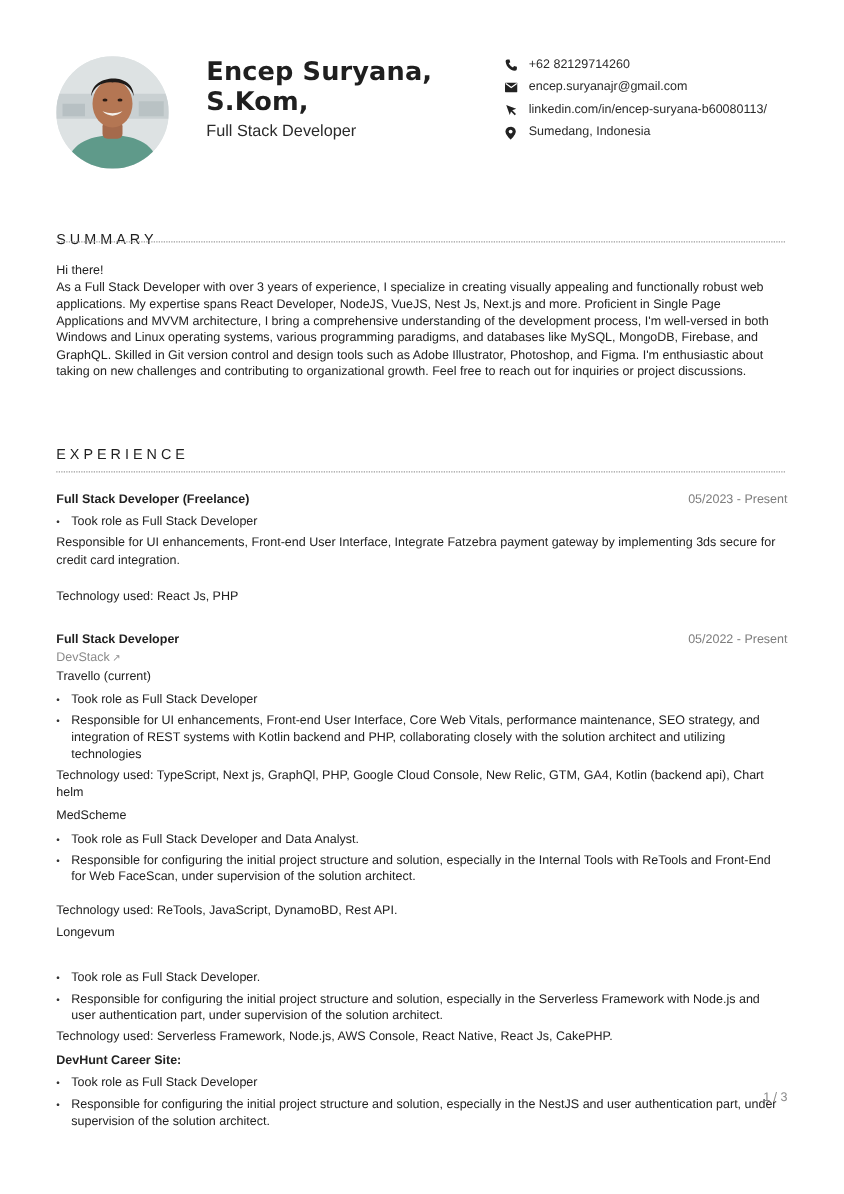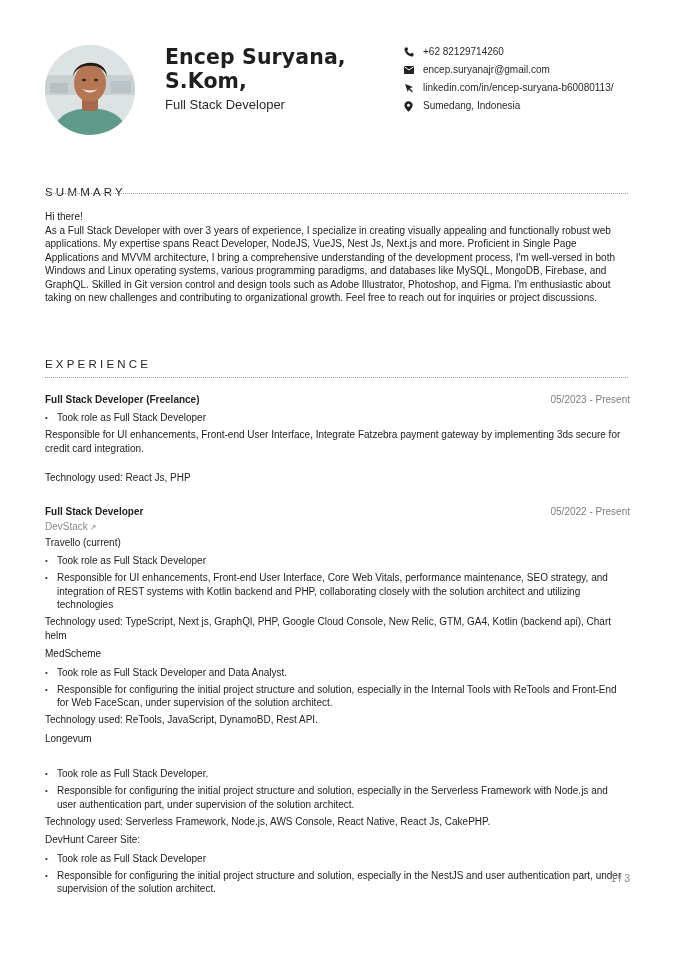--- a/index.html
+++ b/index.html
@@ -254,30 +254,30 @@
       <li>Took role as Full Stack Developer</li>
       <li>Responsible for UI enhancements, Front-end User Interface, Core Web Vitals, performance maintenance, SEO strategy, and integration of REST systems with Kotlin backend and PHP, collaborating closely with the solution architect and utilizing technologies</li>
     </ul>
     <div class="para" style="margin-top:3px;">Technology used: TypeScript, Next js, GraphQl, PHP, Google Cloud Console, New Relic, GTM, GA4, Kotlin (backend api), Chart helm</div>
 
     <div class="para" style="margin-top:5px;">MedScheme</div>
     <ul class="bullets" style="margin-top:5px;">
       <li>Took role as Full Stack Developer and Data Analyst.</li>
       <li>Responsible for configuring the initial project structure and solution, especially in the Internal Tools with ReTools and Front-End for Web FaceScan, under supervision of the solution architect.</li>
     </ul>
-    <div class="para" style="margin-top:3px;">Technology used: ReTools, JavaScript, DynamoBD, Rest API.</div>
+    <div class="para" style="margin-top:13px;">Technology used: ReTools, JavaScript, DynamoBD, Rest API.</div>
 
     <div class="para" style="margin-top:5px;">Longevum</div>
     <ul class="bullets" style="margin-top:22px;">
       <li>Took role as Full Stack Developer.</li>
       <li>Responsible for configuring the initial project structure and solution, especially in the Serverless Framework with Node.js and user authentication part, under supervision of the solution architect.</li>
     </ul>
     <div class="para" style="margin-top:3px;">Technology used: Serverless Framework, Node.js, AWS Console, React Native, React Js, CakePHP.</div>
 
-    <div class="para" style="margin-top:5px;">DevHunt Career Site:</div>
+    <div class="para" style="margin-top:5px;font-weight:bold;">DevHunt Career Site:</div>
     <ul class="bullets" style="margin-top:5px;">
       <li>Took role as Full Stack Developer</li>
       <li>Responsible for configuring the initial project structure and solution, especially in the NestJS and user authentication part, under supervision of the solution architect.</li>
     </ul>
   </div>
 
   <div class="footer-page">1 / 3</div>
 </div>
 
 </body></html>

